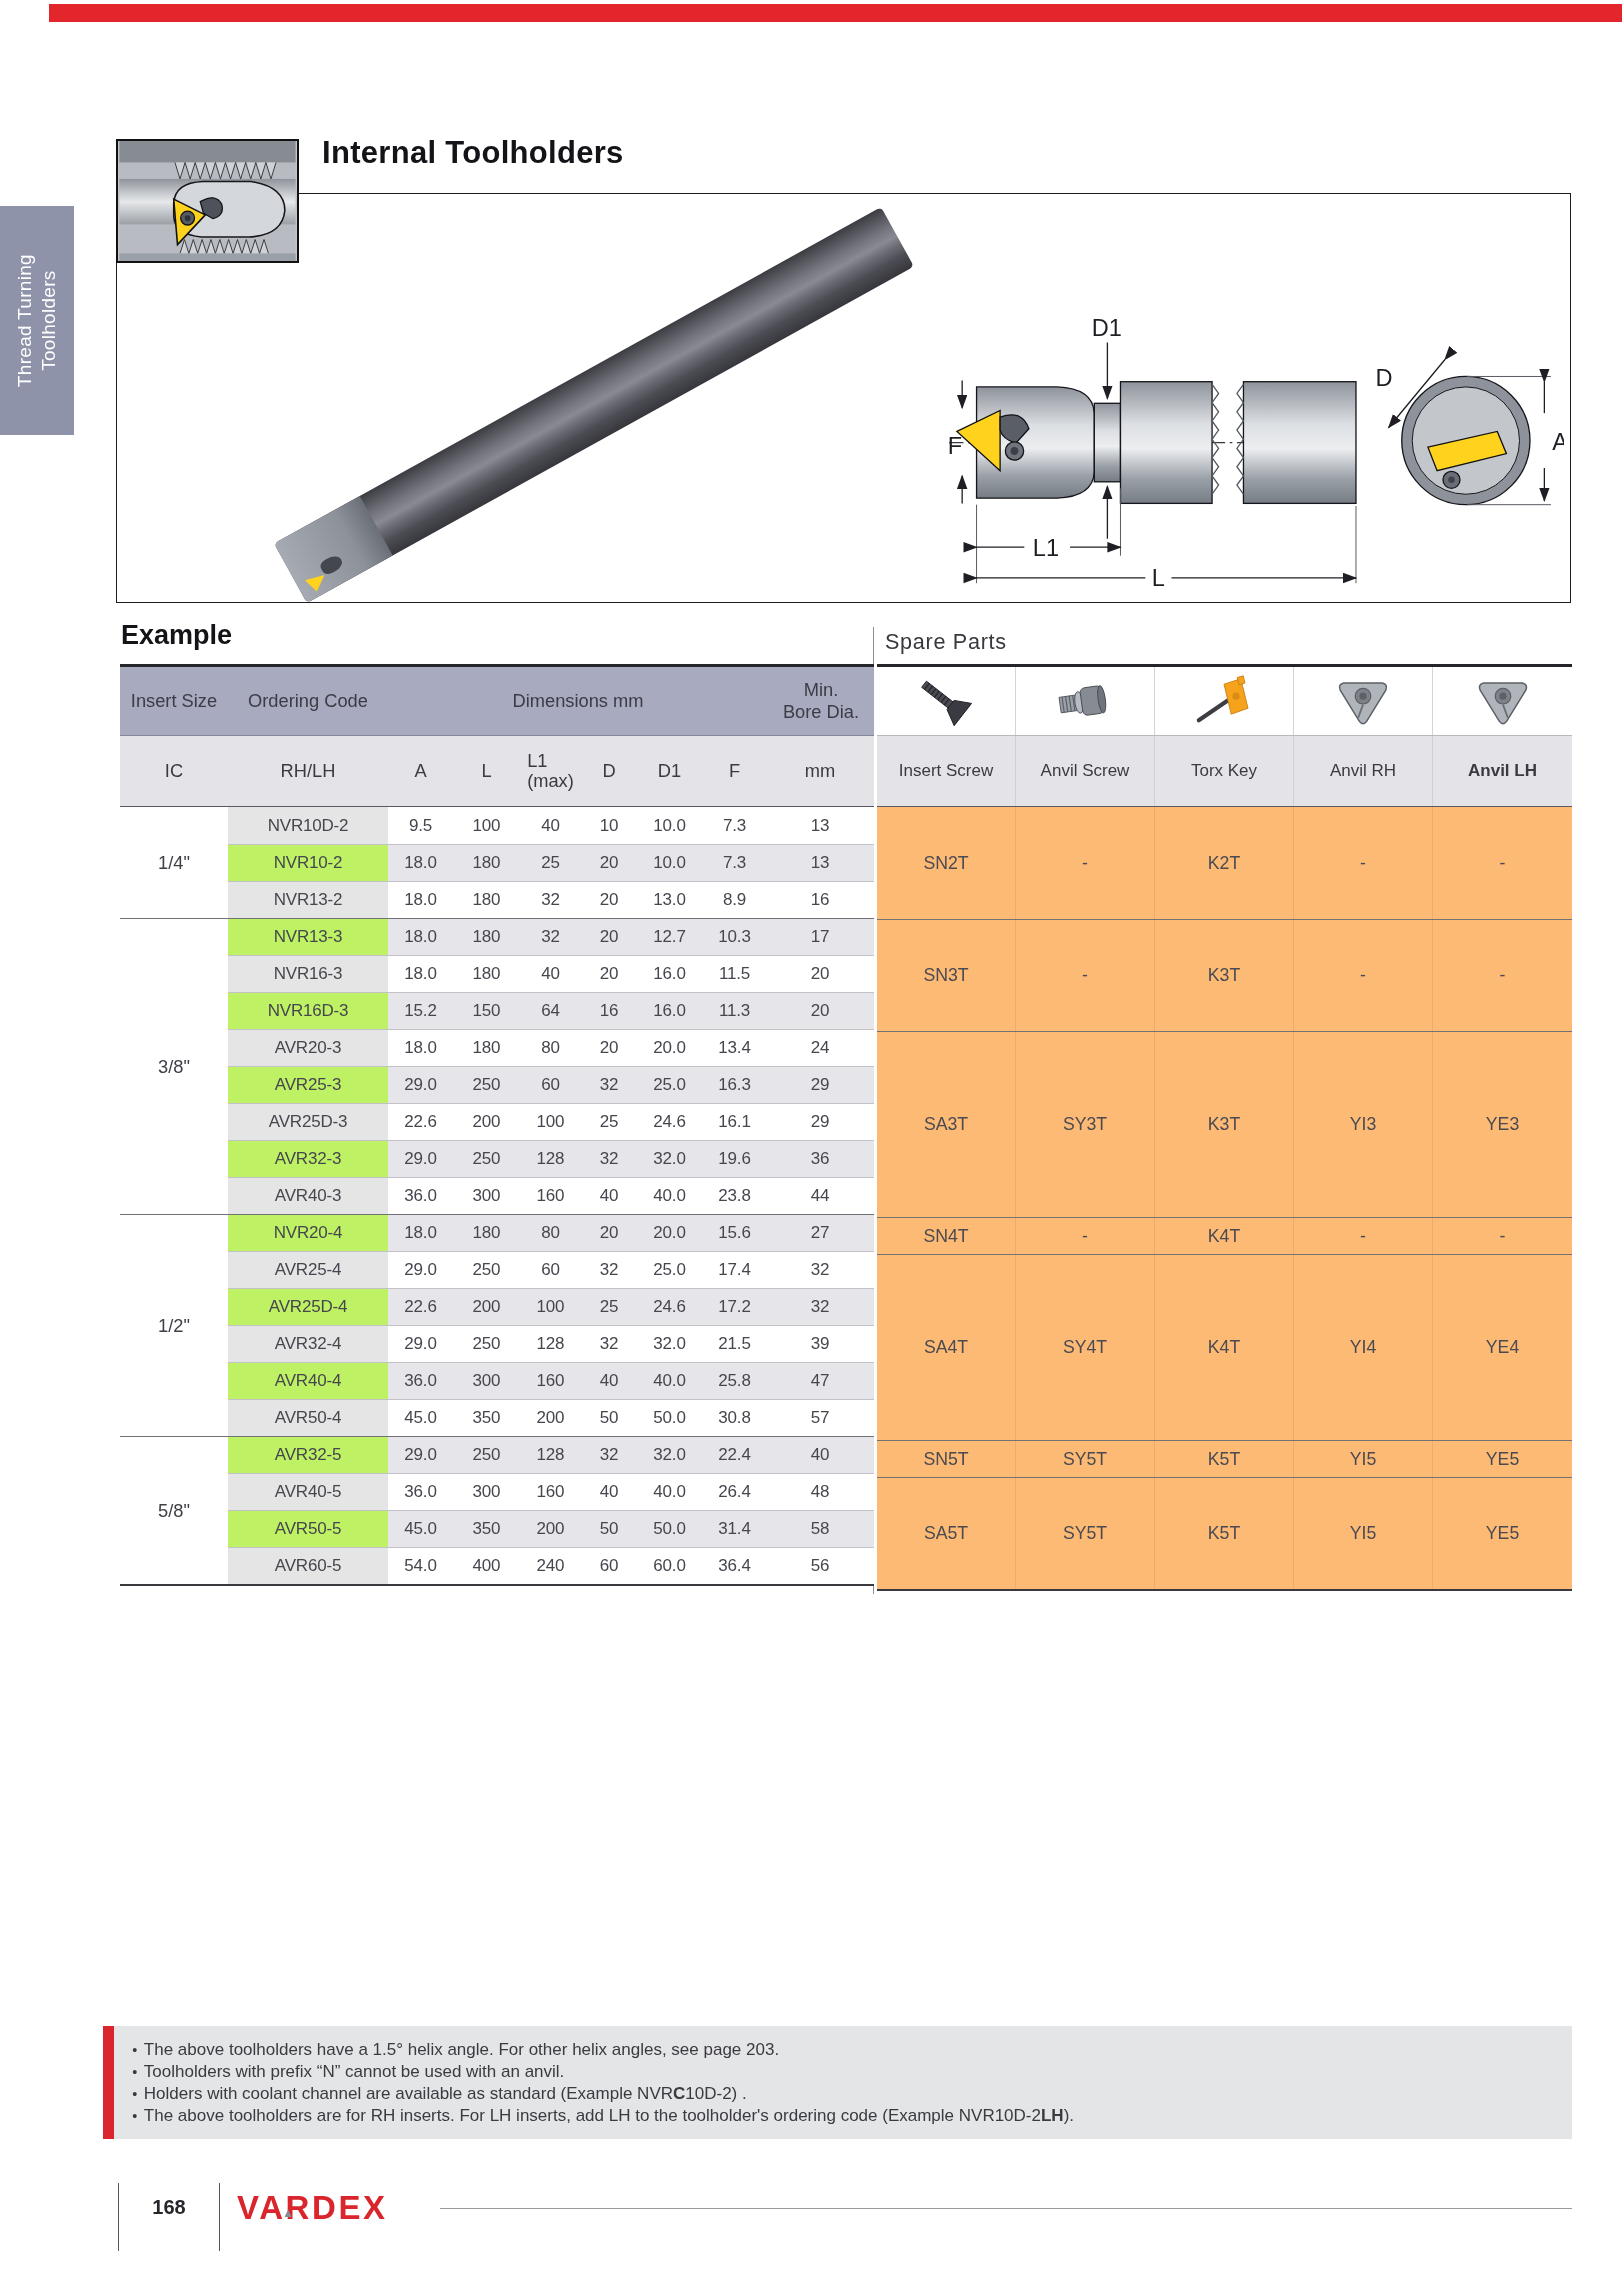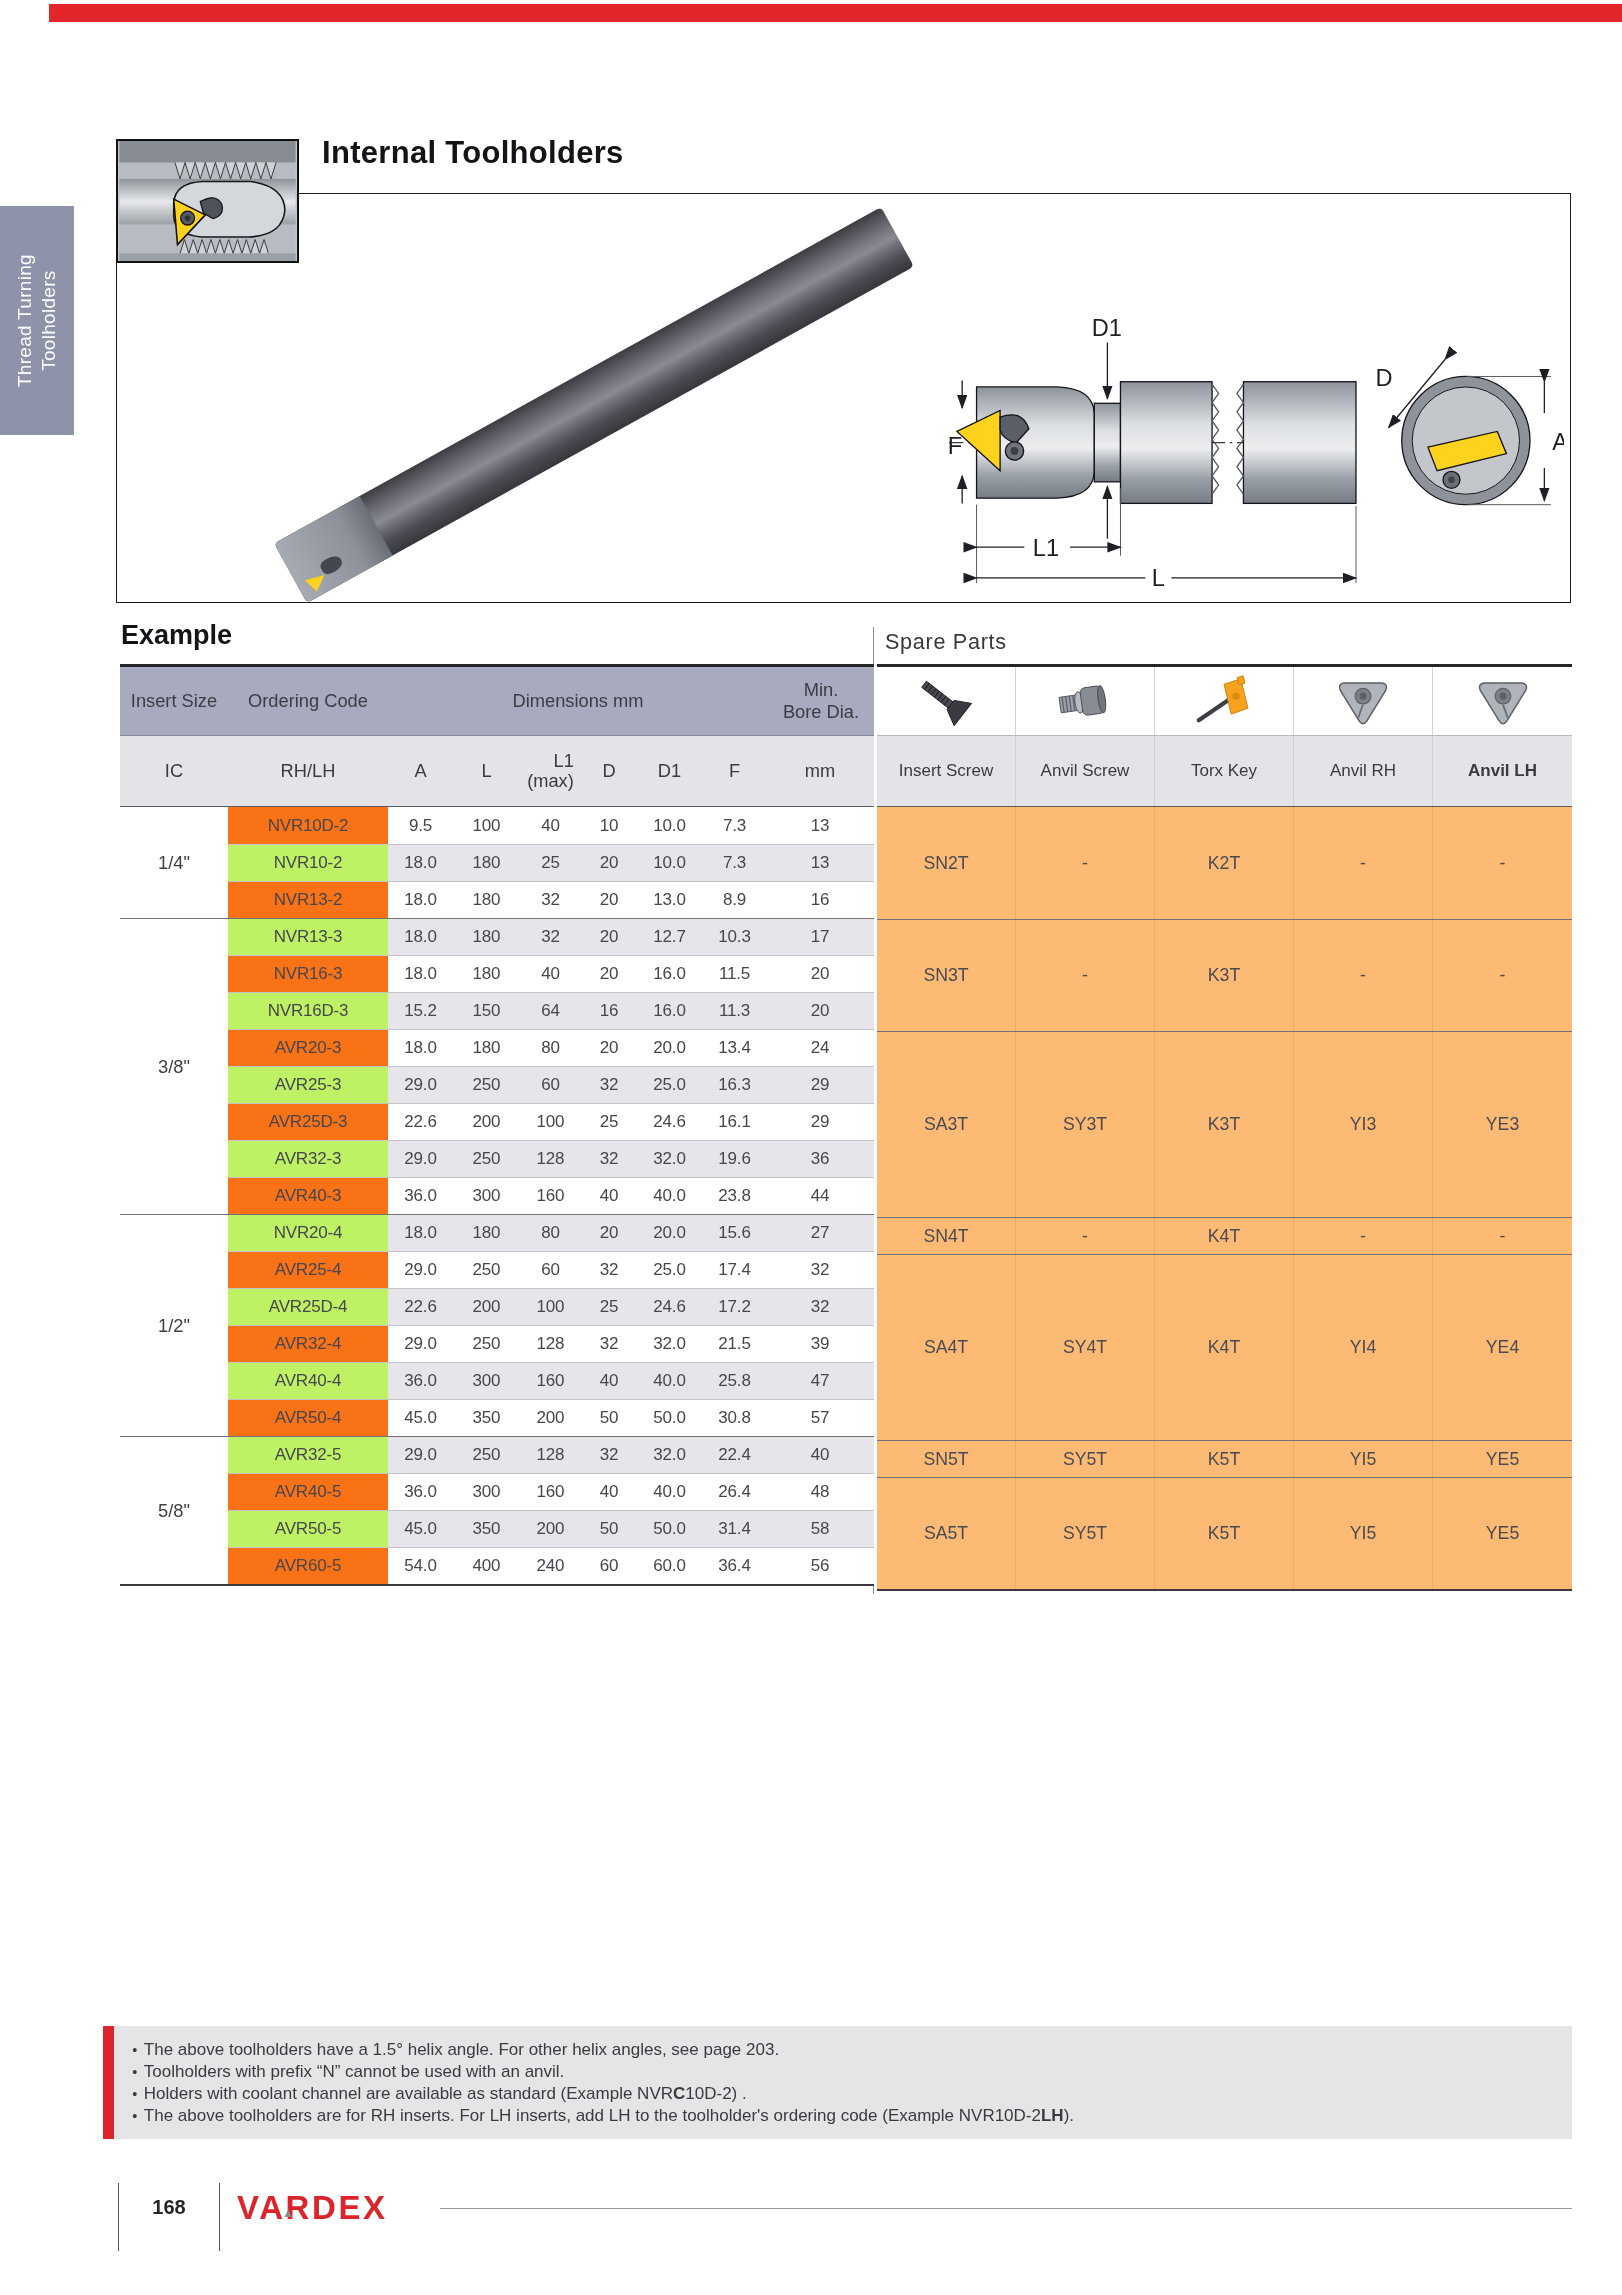--- a/index.html
+++ b/index.html
@@ -40,36 +40,36 @@
   
   .standard-heading{left:121px;top:620px;font-size:27px;font-weight:bold;color:#141418;}
   .spare-heading{left:885px;top:629px;font-size:21.6px;color:#38383e;letter-spacing:0.7px;}
   .table-divider{left:873px;top:627px;width:1.3px;height:967px;background:#8f8f96;}
 
   
   .main-table{left:120px;top:664px;width:754px;border-top:3.3px solid #26262a;}
   .mhead1{display:flex;height:69px;background:#a8abbf;box-sizing:border-box;border-bottom:0.7px solid #84879a;}
   .mhead1 .hc{display:flex;align-items:center;justify-content:center;color:#3c3c46;font-size:18.3px;text-align:center;white-space:pre-line;line-height:21.6px;}
   .mhead2{display:flex;height:70px;background:#e4e4e8;}
-  .mhead2 .hc{display:flex;align-items:center;justify-content:center;color:#3a3a42;font-size:18.3px;text-align:right;white-space:pre-line;line-height:20px;}
+  .mhead2 .hc{display:flex;align-items:center;justify-content:center;color:#3a3a42;font-size:18.3px;text-align:left;white-space:pre-line;line-height:20px;}
   .w0{width:108px}.w1{width:160px}.w2{width:65px}.w3{width:67px}.w4{width:61px}
   .w5{width:56px}.w6{width:65px}.w7{width:65px}.w8{width:106px}.wdims{width:380px}
   .tbody{border-top:1.3px solid #5a5a60;border-bottom:2px solid #3a3a3e;}
   .tgroup{display:flex;}
   .size-cell{width:108px;display:flex;align-items:center;justify-content:center;
      font-size:18.3px;color:#3e3e46;box-sizing:border-box;}
   .gsep .size-cell{border-top:1.3px solid #717176;}
   .grows{width:646px;display:flex;flex-direction:column;}
   .trow{display:flex;height:37px;box-sizing:border-box;background:#ffffff;}
   .trow.alt{background:#e6e6ea;}
   .trow.rsep{border-top:0.7px solid #c2c2c8;}
   .gsep .trow:first-child{border-top:1.3px solid #717176;}
   .cell{display:flex;align-items:center;justify-content:center;height:100%;
      font-size:17px;color:#46464e;letter-spacing:-0.2px;box-sizing:border-box;}
-  .c0{width:160px;background:#f97316;}
+  .c0{width:160px;background:#e5e5e5;}
   .trow.alt .c0{background:#bef264;}
   .c1{width:65px}.c2{width:67px}.c3{width:61px}.c4{width:56px}.c5{width:65px}.c6{width:65px}.c7{width:106px}
 
   
   .spare-table{left:877px;top:664px;width:695px;border-top:3.3px solid #26262a;}
   .simgs{display:flex;height:69px;background:#ffffff;box-sizing:border-box;border-bottom:0.7px solid #b8b8be;}
   .icell{width:139px;display:flex;align-items:center;justify-content:center;box-sizing:border-box;border-right:0.7px solid #d4d4d8;}
   .icell:last-child{border-right:none;}
   .icell svg{width:60px;height:60px;}
   .slabels{display:flex;height:70px;background:#e4e4e8;}

